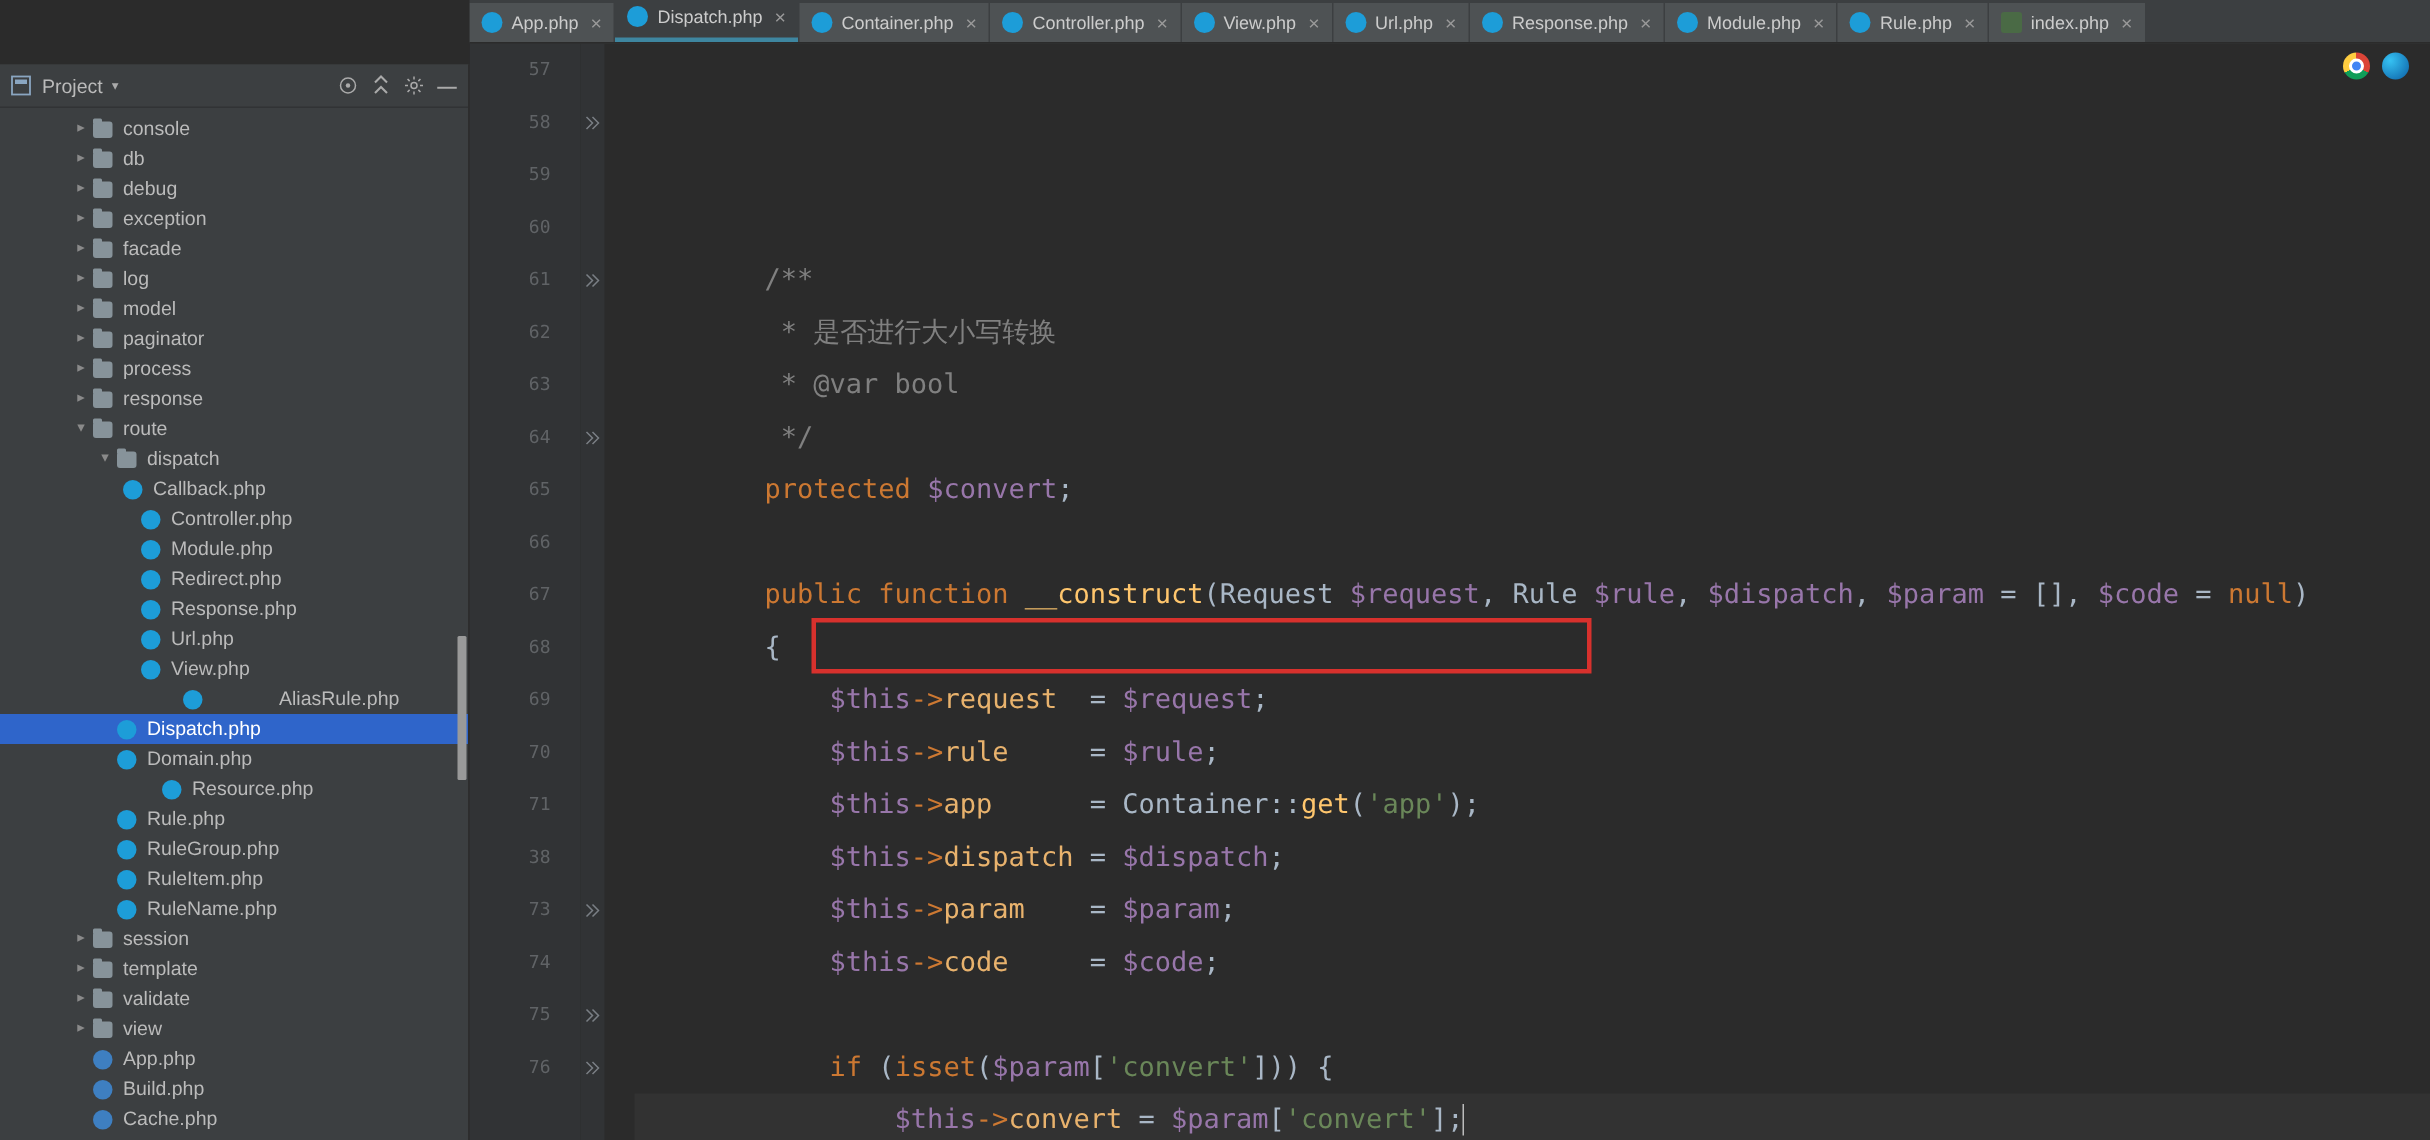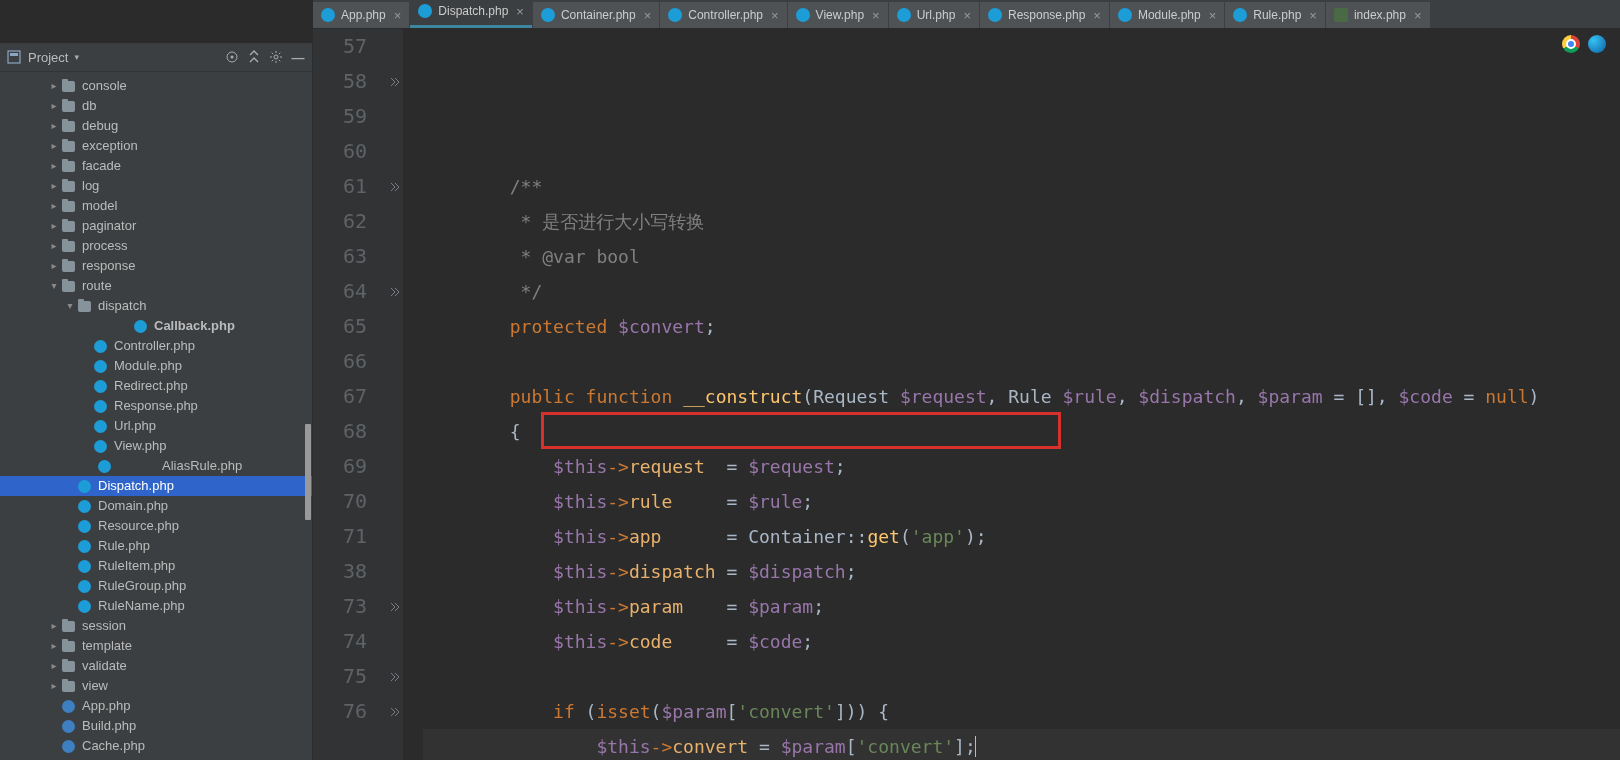--- a/index.html
+++ b/index.html
@@ -50,21 +50,21 @@
   
   .editor{flex:1;display:flex;flex-direction:column;background:#2b2b2b;min-width:0;}
   .tabs{height:28px;background:var(--panel);display:flex;align-items:flex-end;overflow:hidden;border-bottom:1px solid #2b2b2b;}
   .tab{height:26px;display:flex;align-items:center;gap:6px;padding:0 8px 0 8px;background:var(--tab-bg);margin-right:1px;color:#ccc;font-size:12px;cursor:pointer;}
   .tab .close{color:#9a9a9a;font-size:13px;margin-left:2px;}
   .tab .badge{width:14px;height:14px;border-radius:50%;background:#1d9dd8;display:inline-block;}
   .tab .badge.idx{width:14px;height:14px;border-radius:2px;background:#4a6a45;}
   .tab.active{background:var(--tab-active);border-bottom:3px solid var(--tab-border);height:28px;}
   
   .code-wrap{flex:1;display:flex;position:relative;overflow:hidden;}
-  .gutter{width:74px;background:#313335;color:var(--gutter-text);text-align:right;padding-right:20px;box-sizing:border-box;font-family:Consolas,monospace;font-size:20px;user-select:none;}
+  .gutter{width:74px;background:#313335;color:var(--gutter-text);text-align:right;padding-right:20px;box-sizing:border-box;font-family:Consolas,monospace;font-size:12px;user-select:none;}
   .fold-col{width:16px;background:#313335;position:relative;}
   .fold-mark{position:absolute;left:2px;width:12px;height:12px;color:#9aa0a6;display:flex;align-items:center;justify-content:center;font-size:12px;}
   .code{flex:1;font-family:Consolas,monospace;font-size:18px;line-height:35px;white-space:pre;position:relative;color:var(--text);padding-left:20px;}
   .ln{height:35px;}
   .current-line{background:#323232;}
   .highlight-box{position:absolute;border:3px solid #d7312d;box-sizing:border-box;}
   .browser-icons{position:absolute;top:6px;right:14px;display:flex;gap:8px;}
   .chrome,.edge{width:18px;height:18px;border-radius:50%;display:inline-block;}
   .chrome{background:conic-gradient(#db4437 0 120deg,#0f9d58 120deg 240deg,#ffcd40 240deg 360deg);position:relative;}
   .chrome::after{content:"";position:absolute;inset:4px;border-radius:50%;background:#4285f4;border:2px solid #fff;}
@@ -200,21 +200,21 @@
           </span>
           <span class="name">route</span>
         </div>
         <div class="row" style="padding-left: 64px;">
           <span class="arrow">▾</span>
           <span class="ico">
             <span class="fold-ico"></span>
           </span>
           <span class="name">dispatch</span>
         </div>
-        <div class="row" style="padding-left: 120px; font-weight: bold;">
+        <div class="row" style="padding-left: 68px;">
           <span class="arrow">&nbsp;</span>
           <span class="ico">
             <span class="php-ico"></span>
           </span>
           <span class="name">Callback.php</span>
         </div>
         <div class="row" style="padding-left: 80px;">
           <span class="arrow">&nbsp;</span>
           <span class="ico">
             <span class="php-ico"></span>
@@ -249,68 +249,68 @@
           </span>
           <span class="name">Url.php</span>
         </div>
         <div class="row" style="padding-left: 80px;">
           <span class="arrow">&nbsp;</span>
           <span class="ico">
             <span class="php-ico"></span>
           </span>
           <span class="name">View.php</span>
         </div>
-        <div class="row" style="padding-left: 40px; gap: 44px;">
+        <div class="row" style="padding-left: 64px; gap: 44px;">
           <span class="arrow">&nbsp;</span>
           <span class="ico">
             <span class="php-ico"></span>
           </span>
           <span class="name">AliasRule.php</span>
         </div>
         <div class="row selected" style="padding-left: 64px;">
           <span class="arrow">&nbsp;</span>
           <span class="ico">
             <span class="php-ico"></span>
           </span>
           <span class="name">Dispatch.php</span>
         </div>
         <div class="row" style="padding-left: 64px;">
           <span class="arrow">&nbsp;</span>
           <span class="ico">
             <span class="php-ico"></span>
           </span>
           <span class="name">Domain.php</span>
         </div>
-        <div class="row" style="padding-left: 64px;">
+        <div class="row" style="padding-left: 94px;">
           <span class="arrow">&nbsp;</span>
           <span class="ico">
             <span class="php-ico"></span>
           </span>
           <span class="name">Resource.php</span>
         </div>
         <div class="row" style="padding-left: 64px;">
           <span class="arrow">&nbsp;</span>
           <span class="ico">
             <span class="php-ico"></span>
           </span>
           <span class="name">Rule.php</span>
         </div>
         <div class="row" style="padding-left: 64px;">
           <span class="arrow">&nbsp;</span>
           <span class="ico">
             <span class="php-ico"></span>
           </span>
+          <span class="name">RuleGroup.php</span>
+        </div>
+        <div class="row" style="padding-left: 64px;">
+          <span class="arrow">&nbsp;</span>
+          <span class="ico">
+            <span class="php-ico"></span>
+          </span>
           <span class="name">RuleItem.php</span>
-        </div>
-        <div class="row" style="padding-left: 64px;">
-          <span class="arrow">&nbsp;</span>
-          <span class="ico">
-            <span class="php-ico"></span>
-          </span>
-          <span class="name">RuleGroup.php</span>
         </div>
         <div class="row" style="padding-left: 64px;">
           <span class="arrow">&nbsp;</span>
           <span class="ico">
             <span class="php-ico"></span>
           </span>
           <span class="name">RuleName.php</span>
         </div>
         <div class="row" style="padding-left: 48px;">
           <span class="arrow">▸</span>

